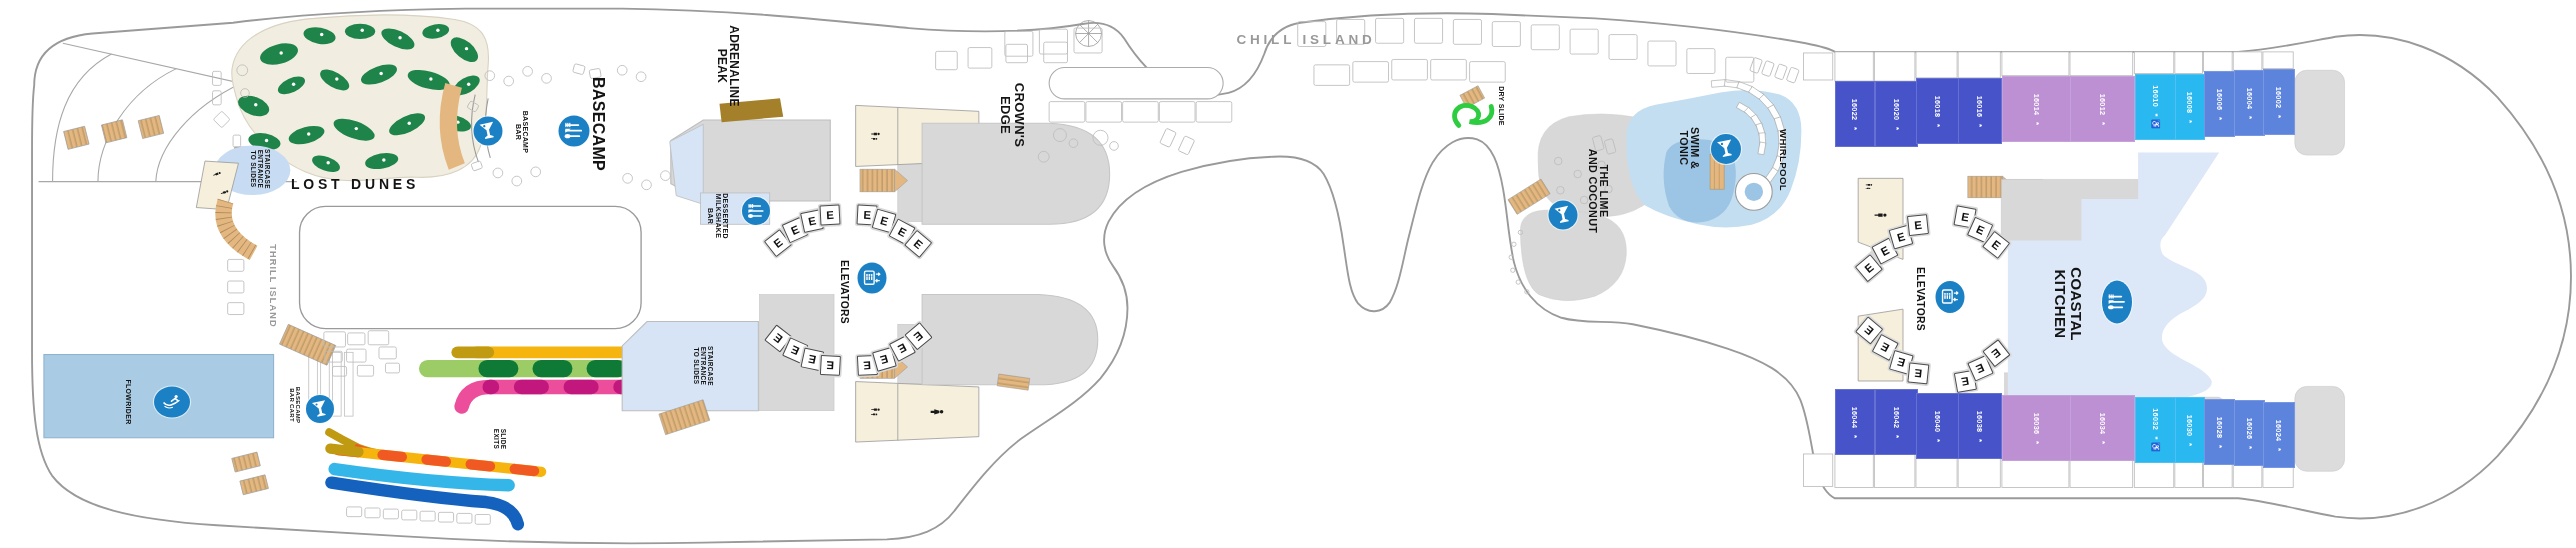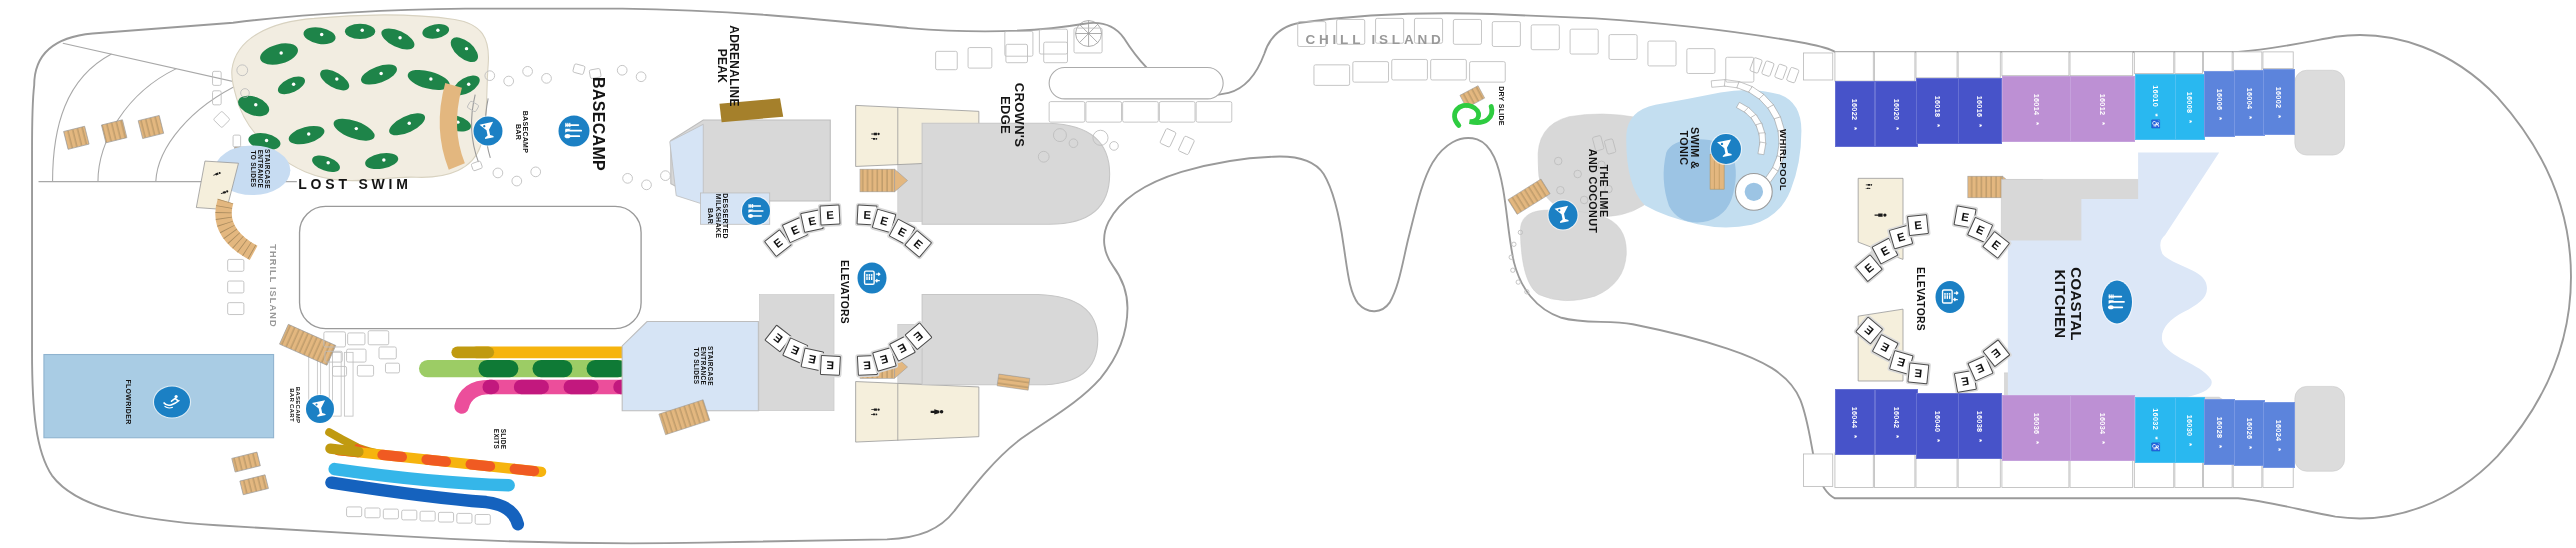--- a/index.html
+++ b/index.html
@@ -421,40 +421,40 @@
         <circle cx="2808" cy="522" r="4"></circle>
         <circle cx="2824" cy="540" r="4"></circle>
       </g>
 </svg>
 
 <div class="lbl v" style="left:128px;top:402px;font-size:7px">FLOWRIDER</div>
 <div class="lbl v gray" style="left:272px;top:286px;font-size:9.2px;letter-spacing:1.1px">THRILL ISLAND</div>
 <div class="lbl v" style="left:260px;top:169px;font-size:6.5px">STAIRCASE
 ENTRANCE
 TO SLIDES</div>
-<div class="lbl" style="left:355px;top:184px;font-size:14px;letter-spacing:3.8px">LOST SWIM</div>
+<div class="lbl" style="left:355px;top:184px;font-size:14px;letter-spacing:3.8px">LOST DUNES</div>
 <div class="lbl v" style="left:295px;top:405px;font-size:6px">BASECAMP
 BAR CART</div>
 <div class="lbl v" style="left:499px;top:439px;font-size:6.5px">SLIDE
 EXITS</div>
 <div class="lbl v" style="left:522px;top:132px;font-size:7px">BASECAMP
 BAR</div>
 <div class="lbl v" style="left:598px;top:124px;font-size:16px">BASECAMP</div>
 <div class="lbl v" style="left:728px;top:66px;font-size:12px">ADRENALINE
 PEAK</div>
 <div class="lbl v" style="left:718px;top:216px;font-size:7px">DESSERTED
 MILKSHAKE
 BAR</div>
 <div class="lbl v" style="left:844px;top:292px;font-size:10.3px">ELEVATORS</div>
 <div class="lbl v" style="left:703px;top:366px;font-size:6.5px">STAIRCASE
 ENTRANCE
 TO SLIDES</div>
 <div class="lbl v" style="left:1012px;top:115px;font-size:13px">CROWN'S
 EDGE</div>
-<div class="lbl gray" style="left:1375px;top:40px;font-size:13.5px;letter-spacing:3.8px">CHILL ISLAND</div>
+<div class="lbl gray" style="left:1306px;top:40px;font-size:13.5px;letter-spacing:3.8px">CHILL ISLAND</div>
 <div class="lbl v" style="left:1501px;top:106px;font-size:7px">DRY SLIDE</div>
 <div class="lbl v" style="left:1598px;top:191px;font-size:10.8px">THE LIME
 AND COCONUT</div>
 <div class="lbl v" style="left:1689px;top:148px;font-size:10.8px">SWIM &amp;
 TONIC</div>
 <div class="lbl v" style="left:1783px;top:160px;font-size:9.7px">WHIRLPOOL</div>
 <div class="lbl v" style="left:1920px;top:299px;font-size:10.3px">ELEVATORS</div>
 <div class="lbl v" style="left:2068px;top:304px;font-size:15px">COASTAL
 KITCHEN</div>
 

